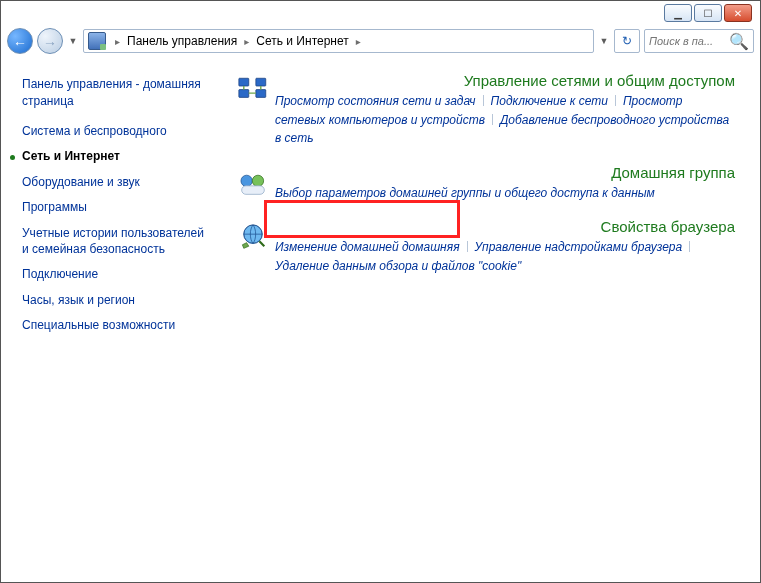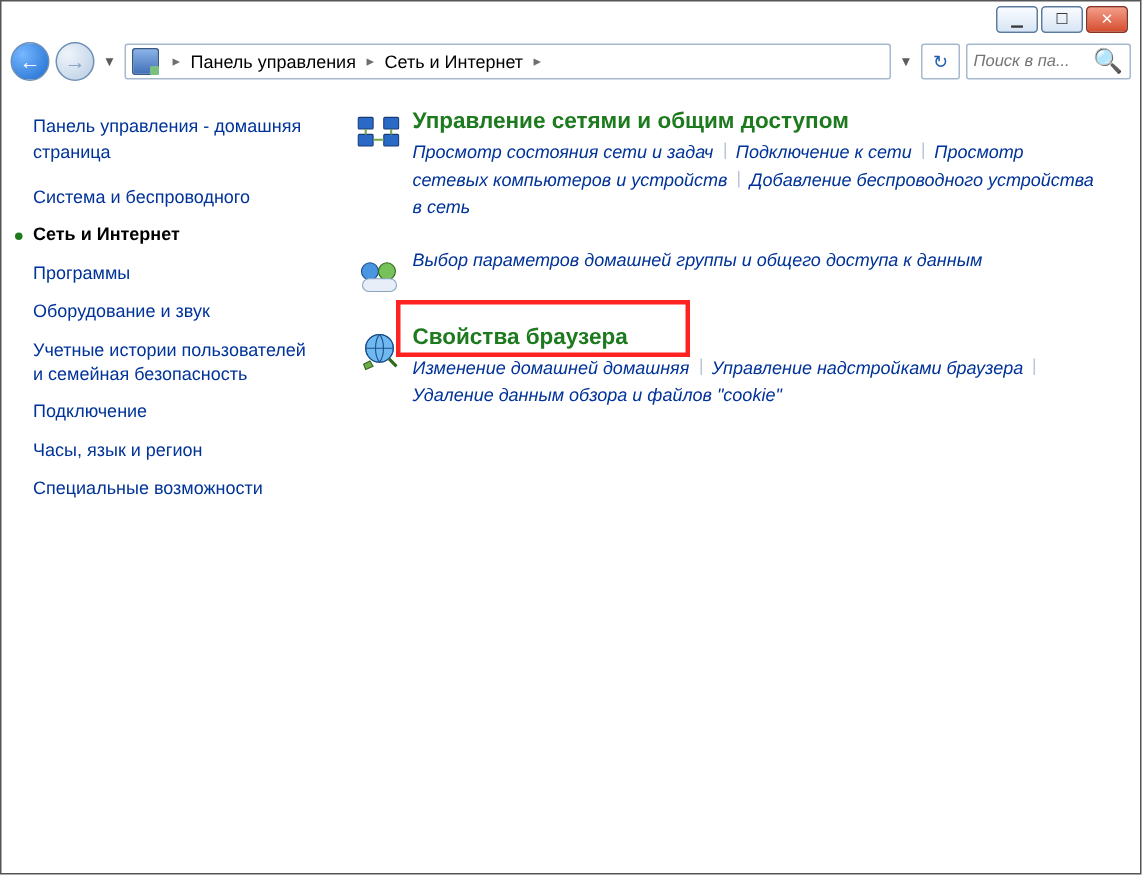--- a/index.html
+++ b/index.html
@@ -30,21 +30,21 @@
 .sidebar .home-link { color:#003399; margin-bottom:14px; line-height:1.4; }
 .sidebar .nav-item { color:#003399; margin-bottom:10px; cursor:pointer; line-height:1.3; }
 .sidebar .nav-item.active { color:#000; font-weight:bold; position:relative; }
 .sidebar .nav-item.active::before { content:""; position:absolute; left:-12px; top:6px; width:5px; height:5px; background:#1e7a1e; border-radius:50%; }
 
 .main { flex:1; padding:14px 24px 10px 14px; border-left:0; }
 .section { display:flex; margin-bottom:16px; }
 .section .sec-icon { width:44px; flex-shrink:0; display:flex; align-items:flex-start; justify-content:center; padding-top:2px; }
 .section .sec-icon svg { width:34px; height:34px; }
 .section .body { flex:1; }
-.section h2 { color:#1e7a1e; font-size:15px; font-weight:bold; margin-bottom:3px; cursor:pointer; }
+.section h2 { color:#1e7a1e; font-size:15px; font-weight:normal; margin-bottom:3px; cursor:pointer;text-align:right; }
 .section .links { font-size:12px; color:#003399; line-height:1.55; }
 .section .links span { cursor:pointer;font-style:italic; }
 .section .links .divider { display:inline-block; width:1px; height:11px; background:#b8c6d8; margin:0 7px -1px 7px; }
 
 .highlight-box { position:absolute; border:3px solid #f22; pointer-events:none; }
 </style>
 </head>
 <body>
 
 <div class="window-controls">
@@ -72,22 +72,22 @@
     <span style="color:#2a5fb0;">🔍</span>
   </div>
 </div>
 
 <div class="content">
   <div class="sidebar">
     <div class="home-link">Панель управления - домашняя страница</div>
     <div id="sidebar-items">
         <div class="nav-item">Система и беспроводного</div>
         <div class="nav-item active">Сеть и Интернет</div>
+        <div class="nav-item">Оборудование и звук</div>
         <div class="nav-item">Программы</div>
-        <div class="nav-item">Оборудование и звук</div>
         <div class="nav-item">Учетные истории пользователей и семейная безопасность</div>
         <div class="nav-item">Подключение</div>
         <div class="nav-item">Часы, язык и регион</div>
         <div class="nav-item">Специальные возможности</div>
       </div>
   </div>
   <div class="main">
     <div id="sections">
         <div class="section">
           <div class="sec-icon">
@@ -106,20 +106,21 @@
         </div>
         <div class="section">
           <div class="sec-icon">
             <svg viewBox="0 0 48 48">
               <circle cx="15" cy="21" r="8" fill="#4a96e0" stroke="#1d4f8e"></circle>
               <circle cx="31" cy="21" r="8" fill="#77c15a" stroke="#2e6a19"></circle>
               <rect x="8" y="28" width="32" height="12" rx="6" fill="#e7eef8" stroke="#8aa4c2"></rect>
             </svg>
           </div>
           <div class="body">
+            <h2>Домашняя группа</h2>
             <div class="links"><span>Выбор параметров домашней группы и общего доступа к данным</span></div>
           </div>
         </div>
         <div class="section">
           <div class="sec-icon">
             <svg viewBox="0 0 48 48">
               <circle cx="24" cy="20" r="13" fill="#6fb9f0" stroke="#1d4f8e"></circle>
               <path d="M24 7a13 13 0 0 1 0 26a13 13 0 0 1 0-26" fill="none" stroke="#1d4f8e"></path>
               <path d="M11 20h26M24 7c5 6 5 20 0 26c-5-6-5-20 0-26" stroke="#1d4f8e" fill="none"></path>
               <path d="M33 30l7 7" stroke="#2e6a19" stroke-width="3"></path>

